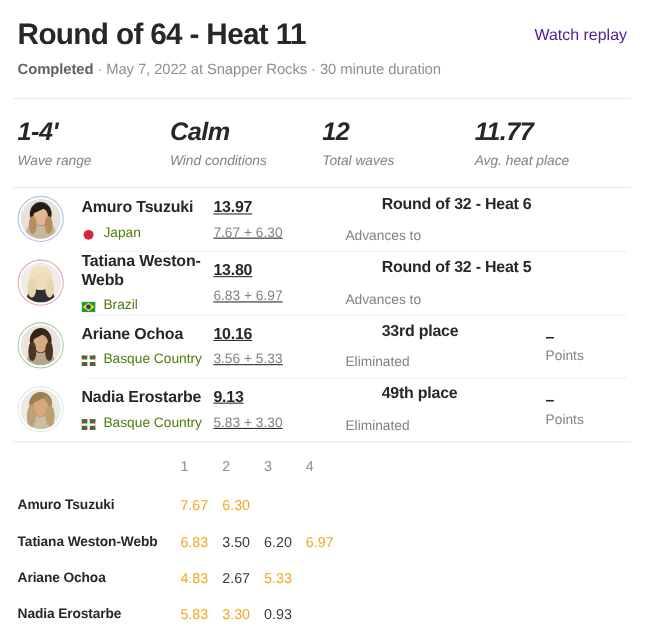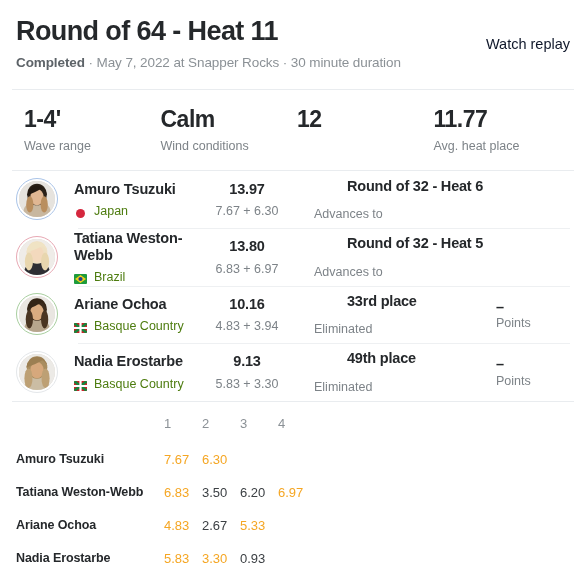--- a/index.html
+++ b/index.html
@@ -18,23 +18,23 @@
   .title {
     font-size: 27px;
     font-weight: 700;
     letter-spacing: -0.6px;
     color: #25282b;
     line-height: 1.12;
   }
   .watch-replay {
     position: absolute;
     right: 16px;
-    top: 36px;
+    top: 24px;
     font-size: 14.5px;
-    color: #0f172a;
+    color: #4c1d95;
     cursor: pointer;
     white-space: nowrap;
   }
   .subtitle {
     margin-top: 9px;
     font-size: 13.5px;
     color: #8b9196;
     letter-spacing: -0.1px;
   }
   .subtitle .status { color: #5d6368; font-weight: 700; }
@@ -42,21 +42,22 @@
   .rule {
     height: 1px;
     background: #e9ecef;
     margin: 0 12px;
   }
   .rule-top { margin-top: 19px; }
 
   
   .stats {
     display: flex;
-    padding: 16px 16px 17px 24px;
+    padding: 16px 16px 17px 16px;
+    font-style: italic;
   }
   .stat { flex: 1 1 0; }
   .stat-value {
     font-size: 23px;
     font-weight: 700;
     color: #25282b;
     letter-spacing: -0.5px;
     line-height: 1.15;
   }
   .stat-label {
@@ -131,24 +132,25 @@
   .flag-jp {
     width: 9px; height: 9px;
     background: #d5273e;
     border-radius: 50%;
     margin-right: 9px;
     margin-left: 2px;
     flex: 0 0 9px;
   }
 
   .athlete-score {
-    text-align: center;
+    text-align: left;
     flex: 0 0 auto;
     width: 120px;
     padding-right: 14px;
+    text-decoration: underline;
   }
   .score-total {
     font-size: 14.5px;
     font-weight: 700;
     color: #25282b;
     letter-spacing: -0.2px;
     line-height: 1.2;
   }
   .score-breakdown {
     margin-top: 6px;
@@ -247,20 +249,21 @@
     <div class="stat">
       <div class="stat-value">1-4'</div>
       <div class="stat-label">Wave range</div>
     </div>
     <div class="stat">
       <div class="stat-value">Calm</div>
       <div class="stat-label">Wind conditions</div>
     </div>
     <div class="stat">
       <div class="stat-value">12</div>
+      <div class="stat-label">Total waves</div>
     </div>
     <div class="stat">
       <div class="stat-value">11.77</div>
       <div class="stat-label">Avg. heat place</div>
     </div>
   </div>
 
   <div class="rule"></div>
 
   <div class="athletes">
@@ -366,21 +369,21 @@
               <rect width="13" height="10" fill="#cc2229"></rect>
               <path d="M0 0 L13 10 M13 0 L0 10" stroke="#18843c" stroke-width="2.6"></path>
               <path d="M6.5 0 V10 M0 5 H13" stroke="#ffffff" stroke-width="2.2"></path>
             </svg>
           </span>
           <span>Basque Country</span>
         </div>
       </div>
       <div class="athlete-score">
         <div class="score-total">10.16</div>
-        <div class="score-breakdown">4.83 + 3.94</div>
+        <div class="score-breakdown">3.56 + 5.33</div>
       </div>
       <div class="athlete-outcome">
         <div class="outcome-main">33rd place</div>
         <div class="outcome-sub">Eliminated</div>
       </div>
       <div class="athlete-points">
         <div class="points-value">–</div>
         <div class="points-label">Points</div>
       </div>
     </div>

